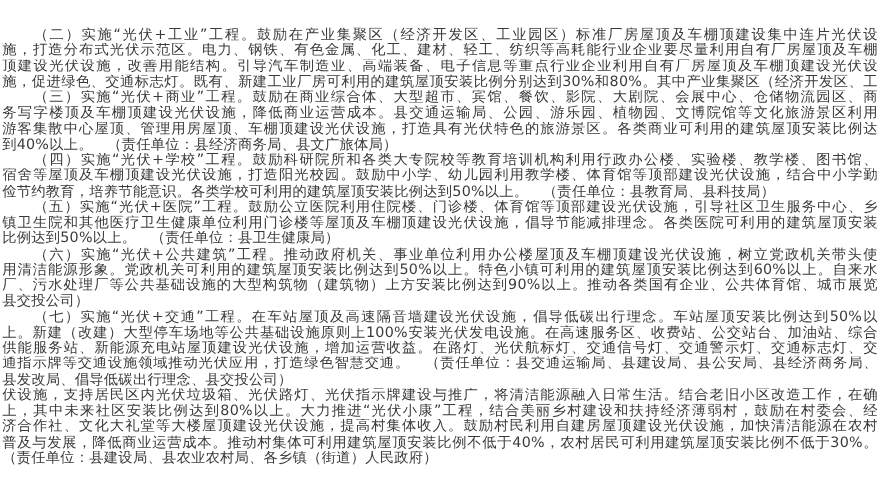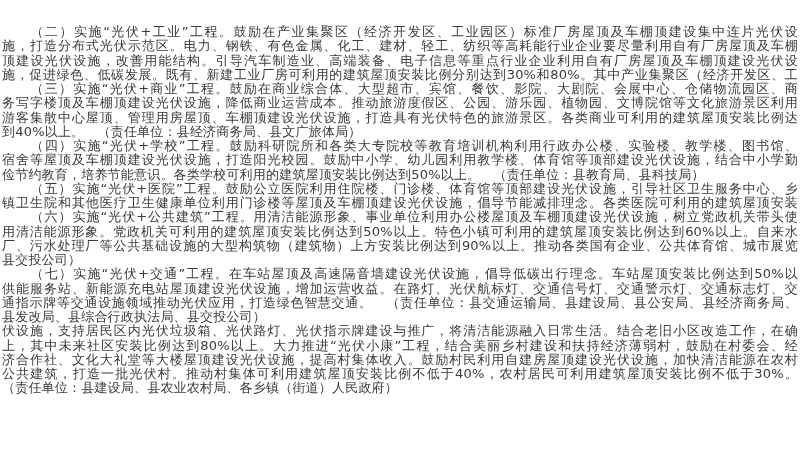--- a/index.html
+++ b/index.html
@@ -30,56 +30,58 @@
 </style>
 </head>
 <body style="background: rgb(255, 255, 255); color: rgb(58, 58, 58);">
 
 <div class="doc">
 
   <div class="para">
     <div class="ln first">（二）实施“光伏+工业”工程。鼓励在产业集聚区（经济开发区、工业园区）标准厂房屋顶及车棚顶建设集中连片光伏设</div>
     <div class="ln">施，打造分布式光伏示范区。电力、钢铁、有色金属、化工、建材、轻工、纺织等高耗能行业企业要尽量利用自有厂房屋顶及车棚</div>
     <div class="ln">顶建设光伏设施，改善用能结构。引导汽车制造业、高端装备、电子信息等重点行业企业利用自有厂房屋顶及车棚顶建设光伏设</div>
-    <div class="ln">施，促进绿色、低碳发展。既有、新建工业厂房可利用的建筑屋顶安装比例分别达到30%和80%。其中产业集聚区（经济开发区、工</div>
+    <div class="ln">施，促进绿色、交通标志灯。既有、新建工业厂房可利用的建筑屋顶安装比例分别达到30%和80%。其中产业集聚区（经济开发区、工</div>
   </div>
 
   <div class="para">
     <div class="ln first">（三）实施“光伏+商业”工程。鼓励在商业综合体、大型超市、宾馆、餐饮、影院、大剧院、会展中心、仓储物流园区、商</div>
-    <div class="ln">务写字楼顶及车棚顶建设光伏设施，降低商业运营成本。推动旅游度假区、公园、游乐园、植物园、文博院馆等文化旅游景区利用</div>
+    <div class="ln">务写字楼顶及车棚顶建设光伏设施，降低商业运营成本。县交通运输局、公园、游乐园、植物园、文博院馆等文化旅游景区利用</div>
     <div class="ln">游客集散中心屋顶、管理用房屋顶、车棚顶建设光伏设施，打造具有光伏特色的旅游景区。各类商业可利用的建筑屋顶安装比例达</div>
     <div class="ln last">到40%以上。　（责任单位：县经济商务局、县文广旅体局）</div>
   </div>
 
   <div class="para">
     <div class="ln first">（四）实施“光伏+学校”工程。鼓励科研院所和各类大专院校等教育培训机构利用行政办公楼、实验楼、教学楼、图书馆、</div>
     <div class="ln">宿舍等屋顶及车棚顶建设光伏设施，打造阳光校园。鼓励中小学、幼儿园利用教学楼、体育馆等顶部建设光伏设施，结合中小学勤</div>
     <div class="ln last">俭节约教育，培养节能意识。各类学校可利用的建筑屋顶安装比例达到50%以上。　（责任单位：县教育局、县科技局）</div>
   </div>
 
   <div class="para">
     <div class="ln first">（五）实施“光伏+医院”工程。鼓励公立医院利用住院楼、门诊楼、体育馆等顶部建设光伏设施，引导社区卫生服务中心、乡</div>
     <div class="ln">镇卫生院和其他医疗卫生健康单位利用门诊楼等屋顶及车棚顶建设光伏设施，倡导节能减排理念。各类医院可利用的建筑屋顶安装</div>
+    <div class="ln last">比例达到50%以上。　（责任单位：县卫生健康局）</div>
   </div>
 
   <div class="para">
-    <div class="ln first">（六）实施“光伏+公共建筑”工程。用清洁能源形象、事业单位利用办公楼屋顶及车棚顶建设光伏设施，树立党政机关带头使</div>
+    <div class="ln first">（六）实施“光伏+公共建筑”工程。推动政府机关、事业单位利用办公楼屋顶及车棚顶建设光伏设施，树立党政机关带头使</div>
     <div class="ln">用清洁能源形象。党政机关可利用的建筑屋顶安装比例达到50%以上。特色小镇可利用的建筑屋顶安装比例达到60%以上。自来水</div>
     <div class="ln">厂、污水处理厂等公共基础设施的大型构筑物（建筑物）上方安装比例达到90%以上。推动各类国有企业、公共体育馆、城市展览</div>
     <div class="ln last">县交投公司）</div>
   </div>
 
   <div class="para">
     <div class="ln first">（七）实施“光伏+交通”工程。在车站屋顶及高速隔音墙建设光伏设施，倡导低碳出行理念。车站屋顶安装比例达到50%以</div>
+    <div class="ln">上。新建（改建）大型停车场地等公共基础设施原则上100%安装光伏发电设施。在高速服务区、收费站、公交站台、加油站、综合</div>
     <div class="ln">供能服务站、新能源充电站屋顶建设光伏设施，增加运营收益。在路灯、光伏航标灯、交通信号灯、交通警示灯、交通标志灯、交</div>
     <div class="ln">通指示牌等交通设施领域推动光伏应用，打造绿色智慧交通。　（责任单位：县交通运输局、县建设局、县公安局、县经济商务局、</div>
-    <div class="ln last">县发改局、县综合行政执法局、县交投公司）</div>
+    <div class="ln last">县发改局、倡导低碳出行理念、县交投公司）</div>
   </div>
 
   <div class="para">
     <div class="ln">伏设施，支持居民区内光伏垃圾箱、光伏路灯、光伏指示牌建设与推广，将清洁能源融入日常生活。结合老旧小区改造工作，在确</div>
     <div class="ln">上，其中未来社区安装比例达到80%以上。大力推进“光伏小康”工程，结合美丽乡村建设和扶持经济薄弱村，鼓励在村委会、经</div>
     <div class="ln">济合作社、文化大礼堂等大楼屋顶建设光伏设施，提高村集体收入。鼓励村民利用自建房屋顶建设光伏设施，加快清洁能源在农村</div>
-    <div class="ln">公共建筑，打造一批光伏村。推动村集体可利用建筑屋顶安装比例不低于40%，农村居民可利用建筑屋顶安装比例不低于30%。</div>
+    <div class="ln">普及与发展，降低商业运营成本。推动村集体可利用建筑屋顶安装比例不低于40%，农村居民可利用建筑屋顶安装比例不低于30%。</div>
     <div class="ln last">（责任单位：县建设局、县农业农村局、各乡镇（街道）人民政府）</div>
   </div>
 
 </div>
 
 </body></html>

